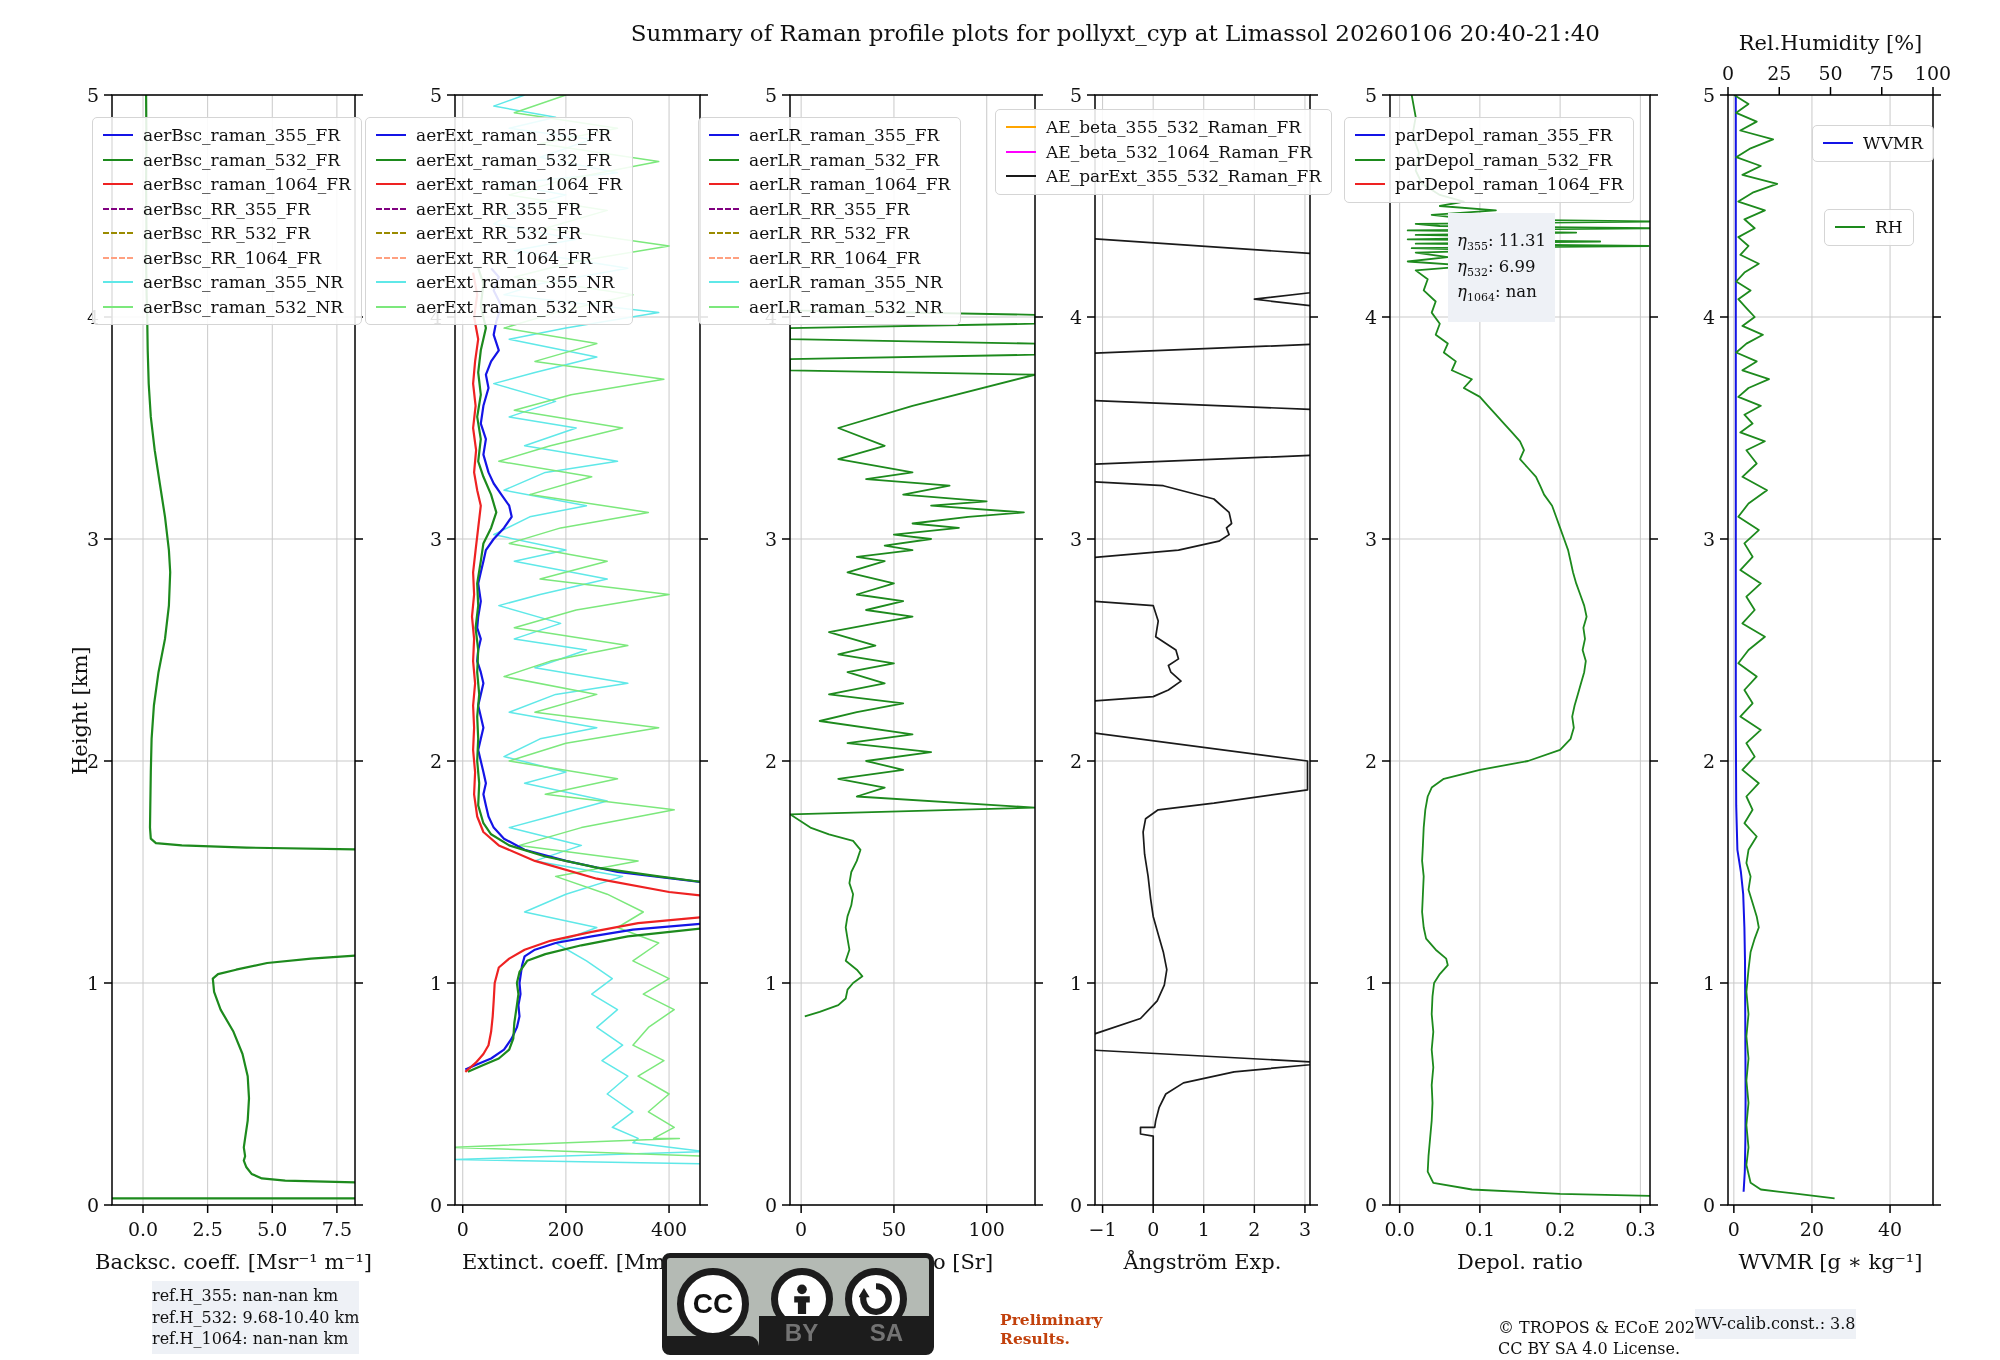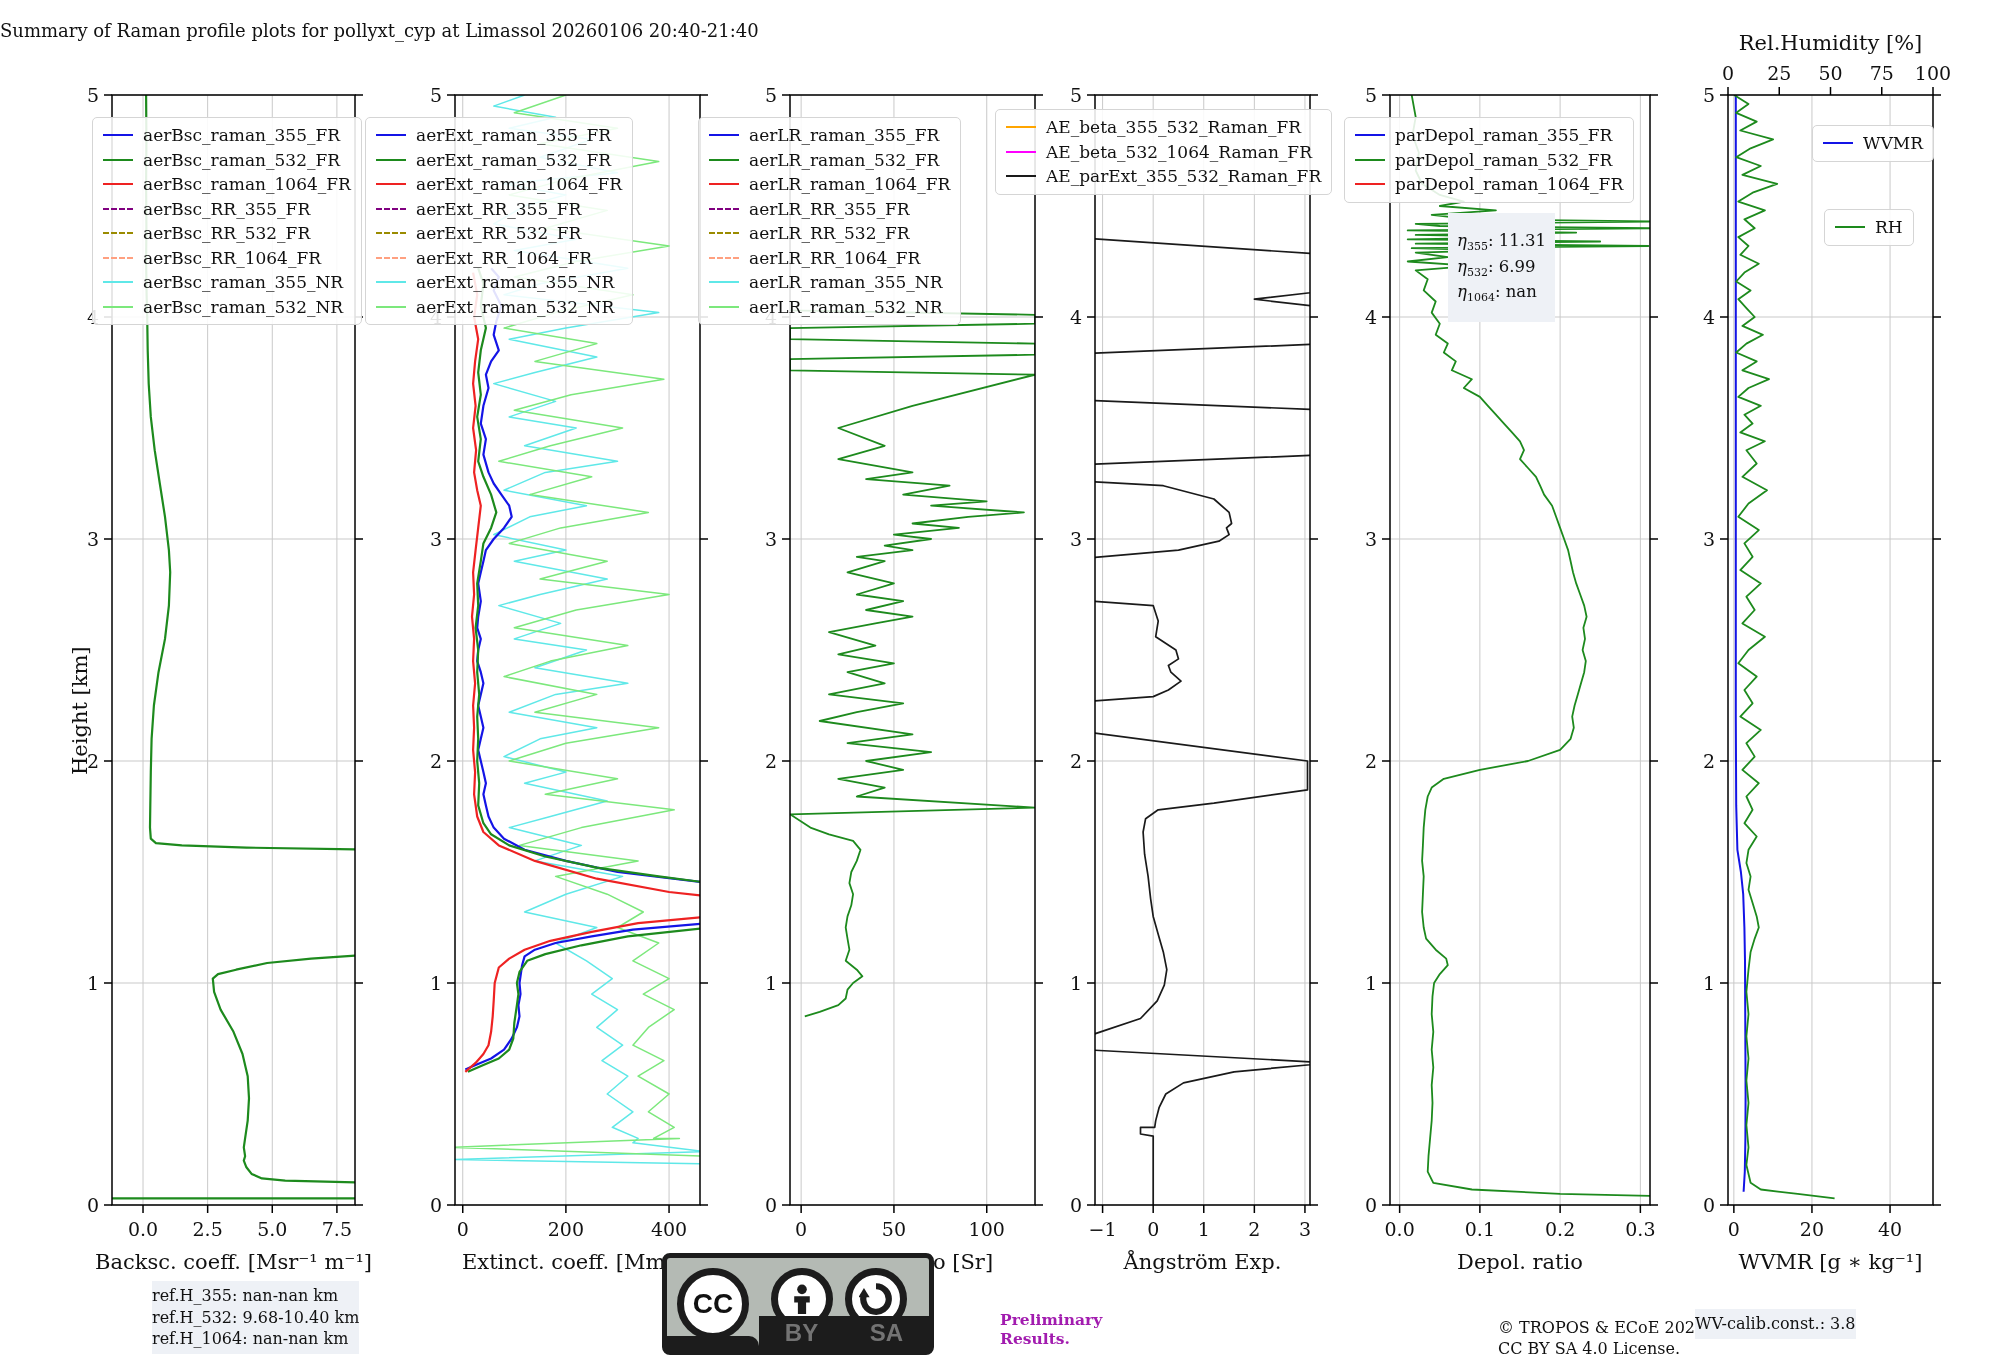--- a/index.html
+++ b/index.html
@@ -1,17 +1,17 @@
 <!DOCTYPE html>
 <html><head>
 <meta charset="utf-8">
 <style>
   html,body{margin:0;padding:0;background:#fff}
   #fig{position:relative;width:2000px;height:1360px;background:#fff;font-family:"DejaVu Serif",serif;color:#111;overflow:hidden}
-  .title{position:absolute;top:20px;left:0;width:1600px;text-align:left;font-size:18px}
+  .title{position:absolute;top:20px;left:0;width:1600px;text-align:right;font-size:23px}
   .ylab{position:absolute;left:68px;top:775px;transform:rotate(-90deg);transform-origin:left top;font-size:21px;white-space:nowrap}
   .panel{position:absolute;top:95px;height:1110px}
   #p0{left:112px;width:243px}
   #p1{left:455px;width:245px}
   #p2{left:790px;width:245px}
   #p3{left:1095px;width:215px}
   #p4{left:1390px;width:260px}
   #p5{left:1728px;width:205px}
   .panel svg{position:absolute;left:0;top:0;width:100%;height:100%;overflow:visible}
   .grid{stroke:#c9c9c9;stroke-width:1}
@@ -21,21 +21,21 @@
   .al{font-size:21px;font-family:"DejaVu Serif",serif;fill:#111}
   .legend{position:absolute;background:rgba(255,255,255,.88);border:1.5px solid #d5d5d5;border-radius:5px;padding:5px 10px;z-index:3}
   .li{display:flex;align-items:center;gap:10px;height:24.5px;white-space:nowrap}
   .ls{width:30px;display:inline-block;flex:0 0 30px}
   .ll{font-size:17px}
   .anno{position:absolute;background:#eef1f6;padding:16px 9px;font-size:16.5px;line-height:1.4;z-index:2;white-space:nowrap}
   .anno sub{font-size:11px}
   .footbox{position:absolute;background:#eef1f6;padding:4px 0;font-size:16px;line-height:1.35;white-space:nowrap}
   #refh{left:152px;top:1281px}
   #wvcal{left:1695px;top:1309px}
-  #prelim{position:absolute;left:1000px;top:1310px;color:#a21caf;font-weight:bold;font-size:15.5px;line-height:1.25}
+  #prelim{position:absolute;left:1000px;top:1310px;color:#c2410c;font-weight:bold;font-size:15.5px;line-height:1.25}
   #tropos{position:absolute;left:1498px;top:1318px;font-weight:normal;font-size:16px;line-height:1.3}
   
   #cc{position:absolute;left:662px;top:1253px;width:272px;height:102px;background:#b4bab4;border:5px solid #1c1c1c;border-radius:8px;box-sizing:border-box}
   #cc .bar{position:absolute;left:92px;right:0;bottom:0;height:34px;background:#1c1c1c;display:flex;justify-content:space-around;align-items:center}
   #cc .tab{position:absolute;left:0;bottom:0;width:92px;height:14px;background:#1c1c1c;border-top-right-radius:10px}
   #cc .bar span{color:#737373;font-family:"Liberation Sans",sans-serif;font-weight:bold;font-size:24px}
   .ccc{position:absolute;top:10px;width:62px;height:62px;background:#fff;border:7px solid #1c1c1c;border-radius:50%;box-sizing:border-box;display:flex;align-items:center;justify-content:center;font-family:"Liberation Sans",sans-serif;font-weight:bold}
   #cc .c1{left:10px;width:72px;height:72px;font-size:28px}
   #cc .c2{left:104px}
   #cc .c3{left:178px}

